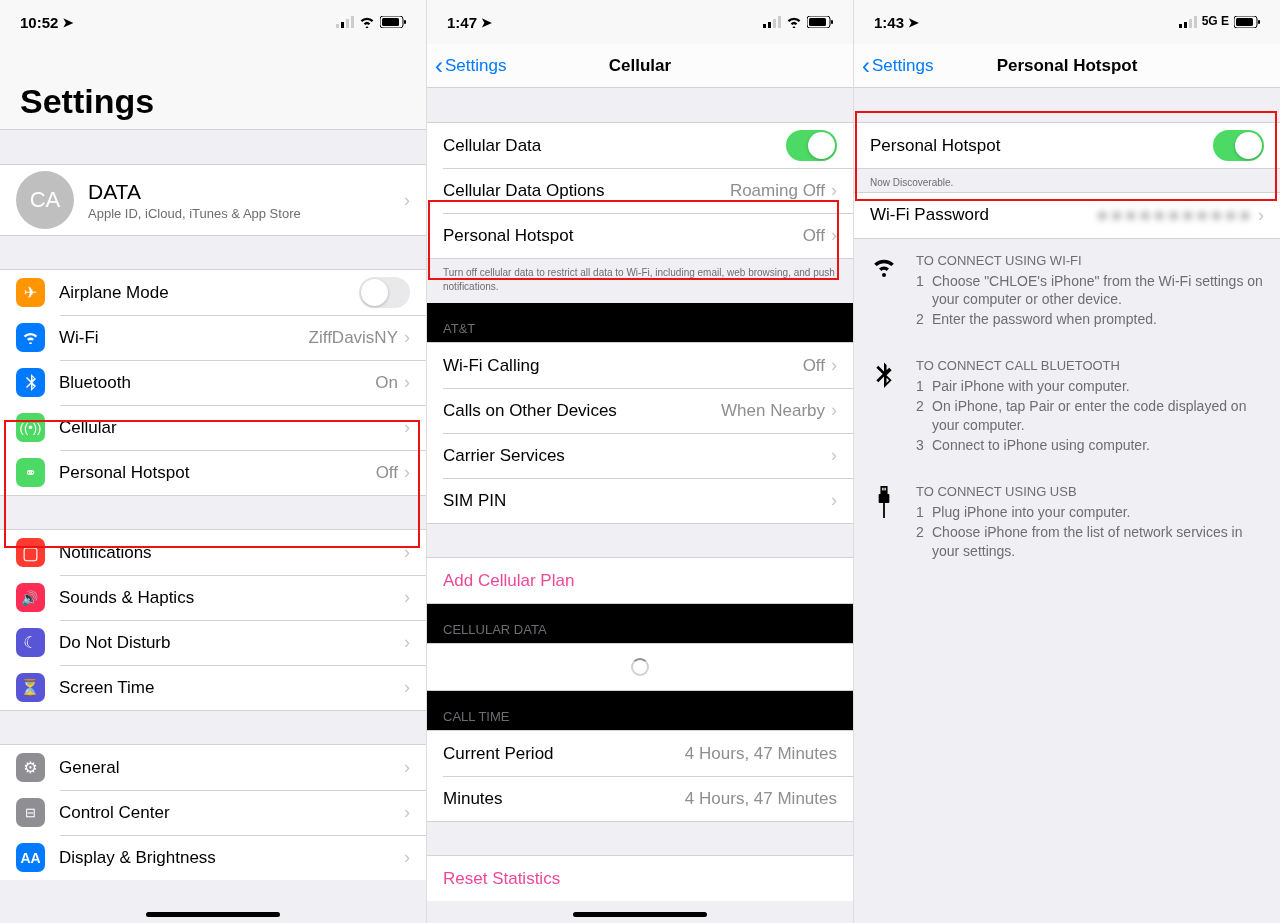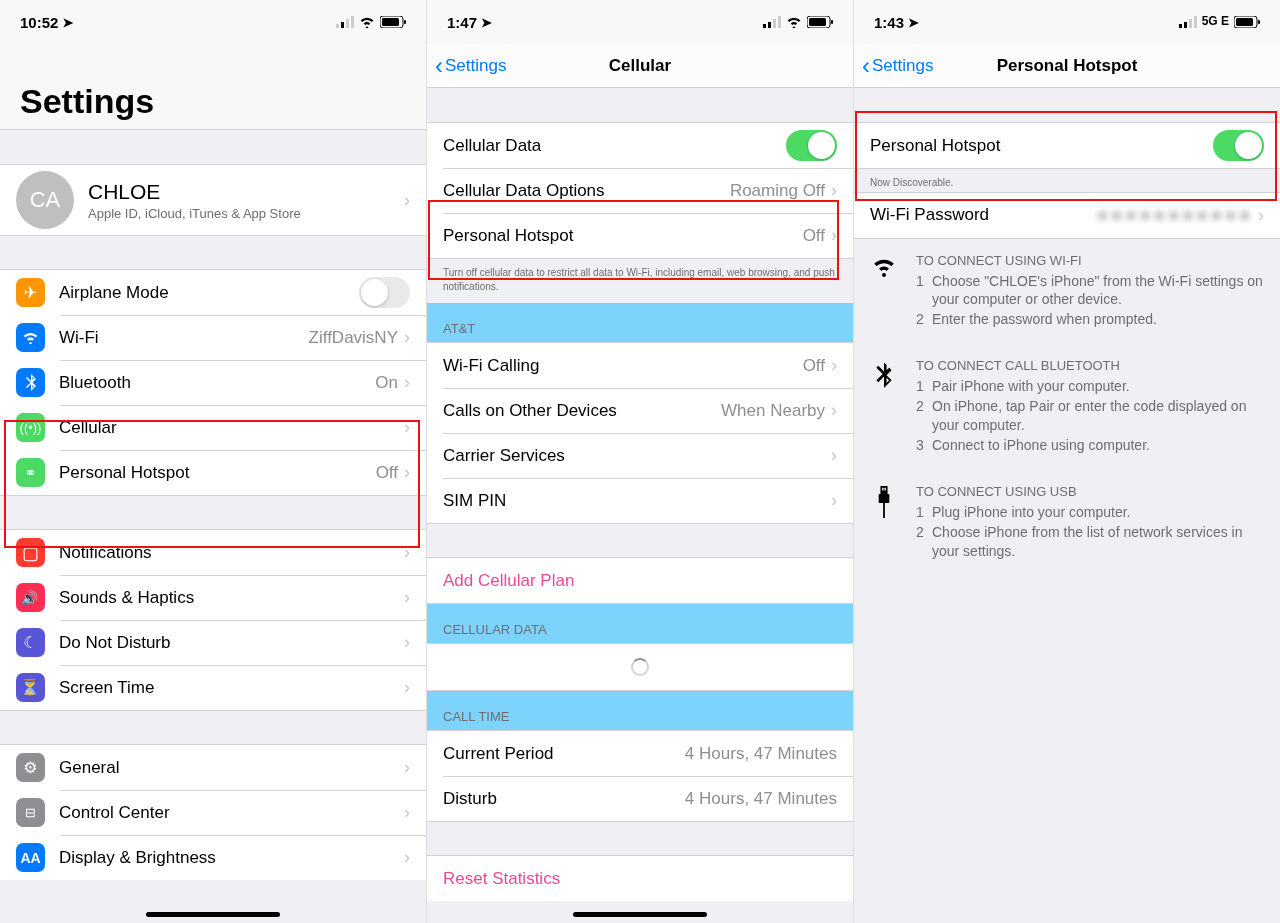--- a/index.html
+++ b/index.html
@@ -13,21 +13,21 @@
 .status-left{display:flex;align-items:center;gap:4px}
 .status-right{display:flex;align-items:flex-start;gap:5px}
 .loc-arrow{display:inline-block;transform:rotate(0deg);font-size:13px}
 .large-title{font-size:34px;font-weight:700;padding:38px 20px 8px;background:#f8f8f8}
 .nav-header{height:44px;display:flex;align-items:center;background:#fcfcfc;border-bottom:1px solid #d1d1d6;position:relative}
 .nav-back{color:#007aff;font-size:17px;display:flex;align-items:center;padding-left:8px;cursor:pointer}
 .nav-back .chev{font-size:24px;font-weight:300;margin-right:2px}
 .nav-title{position:absolute;left:0;right:0;text-align:center;font-size:17px;font-weight:600;pointer-events:none}
 .section-gap{height:35px;background:#efeff4;border-top:1px solid #d1d1d6;border-bottom:1px solid #d1d1d6}
 .section-gap.notop{border-top:none}
-.section-header{font-size:13px;color:#6d6d72;padding:18px 16px 6px;text-transform:uppercase;background:#7dd3fc;border-bottom:1px solid #d1d1d6}
+.section-header{font-size:13px;color:#6d6d72;padding:18px 16px 6px;text-transform:uppercase;background:#000000;border-bottom:1px solid #d1d1d6}
 .footer-text{font-size:10px;color:#6d6d72;padding:7px 16px 10px;background:#efeff4;line-height:1.35}
 .cell{background:#fff;min-height:45px;display:flex;align-items:center;padding:0 16px;position:relative;cursor:pointer}
 .cell+.cell::before{content:"";position:absolute;top:0;left:16px;right:0;height:1px;background:#d1d1d6}
 .cell.indent+.cell.indent::before{left:60px}
 .cell .icon{width:29px;height:29px;border-radius:7px;margin-right:14px;display:flex;align-items:center;justify-content:center;flex-shrink:0;color:#fff;font-size:16px}
 .cell .label{font-size:17px;color:#000;flex:1}
 .cell .value{font-size:17px;color:#8e8e93;margin-right:6px}
 .cell .chev{color:#c7c7cc;font-size:18px;font-weight:400}
 .cell.link .label{color:#ec4899}
 .profile-cell{height:70px}
@@ -83,21 +83,21 @@
               <rect x="24" y="4" width="2" height="4" rx="1" fill="#000"></rect>
             </svg></span>
     </div>
   </div>
   <div class="large-title">Settings</div>
   <div style="height:1px;background:#d1d1d6"></div>
   <div class="section-gap notop"></div>
   <div class="cell profile-cell indent">
     <div class="avatar">CA</div>
     <div class="text-stack" style="flex:1">
-      <div class="name">CHLOE</div>
+      <div class="name">DATA</div>
       <div class="sub">Apple ID, iCloud, iTunes &amp; App Store</div>
     </div>
     <span class="chev">›</span>
   </div>
   <div class="section-gap"></div>
 
   <div class="cell indent">
     <div class="icon" style="background:#ff9500">✈</div>
     <div class="label">Airplane Mode</div>
     <div class="toggle off">
@@ -270,21 +270,21 @@
         <div class="spinner"></div>
       </div>
   <div style="height:1px;background:#d1d1d6"></div>
 
   <div class="section-header">CALL TIME</div>
   <div class="cell">
     <div class="label">Current Period</div>
     <div class="value" style="margin-right:0">4 Hours, 47 Minutes</div>
   </div>
   <div class="cell">
-    <div class="label">Disturb</div>
+    <div class="label">Minutes</div>
     <div class="value" style="margin-right:0">4 Hours, 47 Minutes</div>
   </div>
   <div class="section-gap"></div>
   <div class="cell link">
     <div class="label">Reset Statistics</div>
   </div>
 
   <div class="red-box" style="left:1px;top:200px;width:411px;height:80px"></div>
   <div class="home-ind"></div>
 </div>

